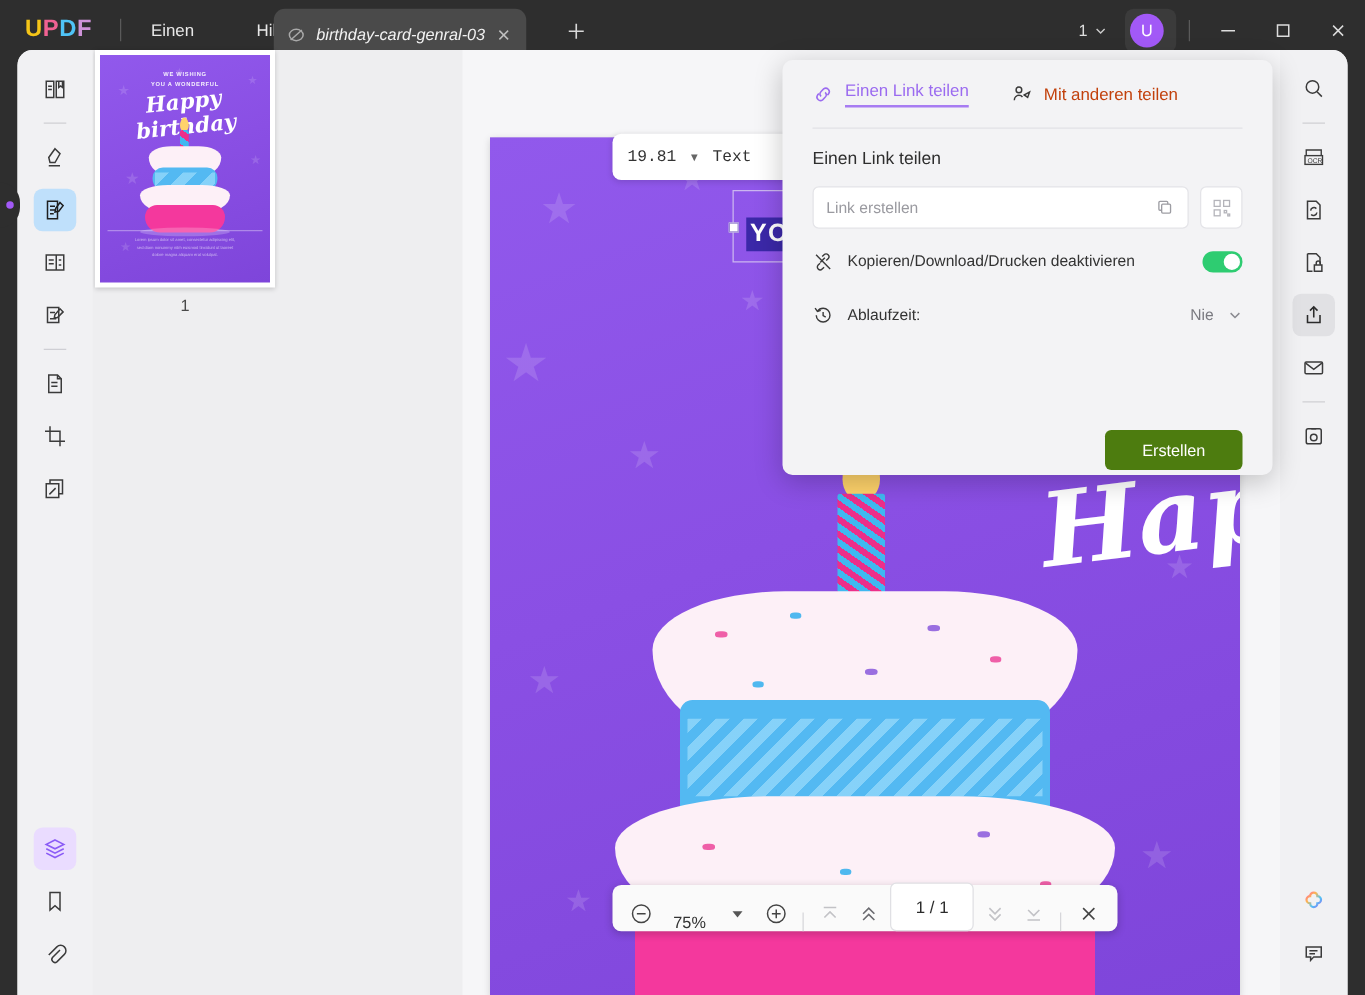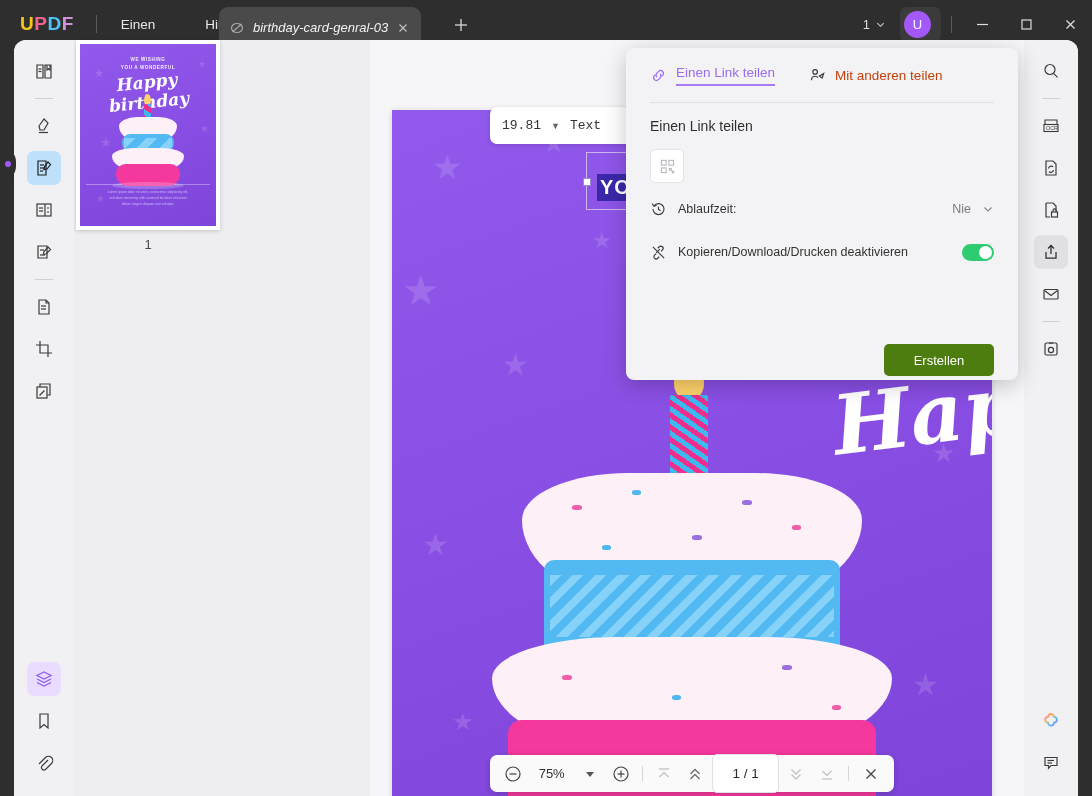--- a/index.html
+++ b/index.html
@@ -185,23 +185,23 @@
 
   
   .page-happy {
     position:absolute; left:440px; top:250px; color:#fff;
     font-family:"DejaVu Serif", serif; font-style:italic; font-weight:bold;
     font-size:82px; transform:rotate(-7deg); white-space:nowrap;
   }
 
   
   .pager {
-    position:absolute; left:490px; top:755px; width:404px; height:37px;
+    position:absolute; left:490px; top:708px; width:404px; height:37px;
     background:#fafafa; border-radius:7px; box-shadow:0 2px 7px rgba(0,0,0,.2);
-    display:flex; align-items:center; padding:0 10px; gap:4px;
+    display:flex; align-items:flex-end; padding:0 10px; gap:4px;
   }
   .pg-btn { width:28px; height:28px; display:flex; align-items:center; justify-content:center;
     color:#444; border-radius:5px; }
   .pg-btn.dis { color:#c2c2c6; }
   .pg-zoom { font-size:13px; color:#333; min-width:42px; text-align:center; }
   .pg-sep { width:1px; height:15px; background:#d6d6da; margin:0 4px; }
   .pg-field { width:70px; height:39px; border:1px solid #e0e0e4; border-radius:5px;
     background:#fff; display:flex; align-items:center; justify-content:center;
     font-size:13.5px; color:#2b2b2b; }
 
@@ -685,60 +685,69 @@
           </svg>
         </span>
         <span class="tab-label">Mit anderen teilen</span>
       </div>
     </div>
     <div class="sp-rule"></div>
 
     <div class="sp-title">Einen Link teilen</div>
 
     <div class="sp-inputrow">
+      <div class="sp-input">
+        <span class="ph">Link erstellen</span>
+        <span>
+          <svg width="16" height="16" viewBox="0 0 18 18" fill="none" stroke="#9d9da3" stroke-width="1.2">
+            <rect x="6" y="6" width="8" height="8" rx="1"></rect>
+              <path d="M11.5 6V4.5a1 1 0 00-1-1H4.5a1 1 0 00-1 1v6a1 1 0 001 1H6"></path>
+          </svg>
+        </span>
+      </div>
       <div class="sp-qr">
         <svg width="17" height="17" viewBox="0 0 18 18" fill="none" stroke="#b4b4ba" stroke-width="1.1">
           <rect x="2.5" y="2.5" width="5" height="5"></rect>
             <rect x="10.5" y="2.5" width="5" height="5"></rect>
           <rect x="2.5" y="10.5" width="5" height="5"></rect>
             <rect x="11" y="11" width="2" height="2"></rect>
           <rect x="14" y="14" width="1.6" height="1.6"></rect>
         </svg>
       </div>
     </div>
 
     <div class="sp-row">
       <span>
         <svg width="17" height="17" viewBox="0 0 18 18" fill="none" stroke="#3a3a3a" stroke-width="1.2">
-          <path d="M3.2 8.6a5.8 5.8 0 105.8-5.8c-2 0-3.8 1-4.8 2.6"></path>
-          <polyline points="2.2,2.6 4.2,5.5 7,4.6"></polyline>
-            <polyline points="9,6 9,9 11.2,10.3"></polyline>
-        </svg>
-      </span>
-      <span class="lbl">Ablaufzeit:</span>
-      <span class="val">Nie</span>
-      <span>
-        <svg width="12" height="12" viewBox="0 0 12 12" fill="none" stroke="#8a8a90" stroke-width="1.2">
-          <polyline points="2.5,4.5 6,8 9.5,4.5"></polyline>
-          </svg>
-      </span>
-    </div>
-
-    <div class="sp-row">
-      <span>
-        <svg width="17" height="17" viewBox="0 0 18 18" fill="none" stroke="#3a3a3a" stroke-width="1.2">
           <path d="M6.5 9.5l4-4"></path>
             <path d="M8.2 4.5l1.6-1.6a2.4 2.4 0 013.4 3.4l-1.6 1.6"></path>
           <path d="M9.8 13.5l-1.6 1.6a2.4 2.4 0 01-3.4-3.4l1.6-1.6"></path>
           <line x1="3" y1="3" x2="15" y2="15"></line>
         </svg>
       </span>
       <span class="lbl">Kopieren/Download/Drucken deaktivieren</span>
       <span class="toggle">
           <i></i>
         </span>
     </div>
 
+    <div class="sp-row">
+      <span>
+        <svg width="17" height="17" viewBox="0 0 18 18" fill="none" stroke="#3a3a3a" stroke-width="1.2">
+          <path d="M3.2 8.6a5.8 5.8 0 105.8-5.8c-2 0-3.8 1-4.8 2.6"></path>
+          <polyline points="2.2,2.6 4.2,5.5 7,4.6"></polyline>
+            <polyline points="9,6 9,9 11.2,10.3"></polyline>
+        </svg>
+      </span>
+      <span class="lbl">Ablaufzeit:</span>
+      <span class="val">Nie</span>
+      <span>
+        <svg width="12" height="12" viewBox="0 0 12 12" fill="none" stroke="#8a8a90" stroke-width="1.2">
+          <polyline points="2.5,4.5 6,8 9.5,4.5"></polyline>
+          </svg>
+      </span>
+    </div>
+
 
     <div class="sp-create">Erstellen</div>
   </div>
 
 </div>
 
 </body></html>

